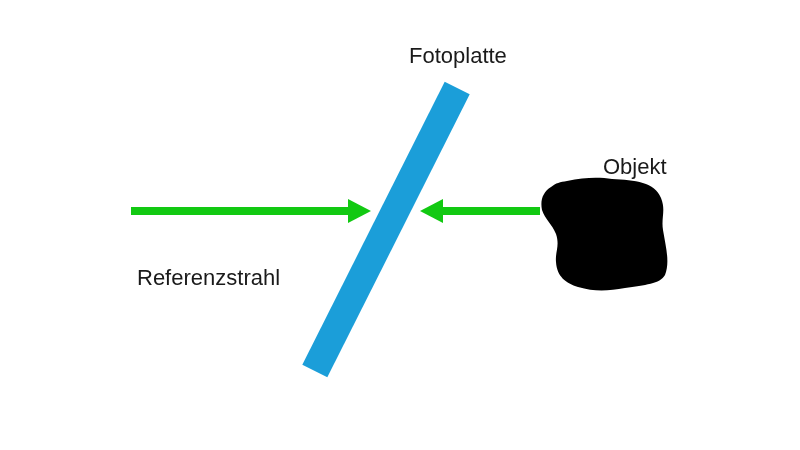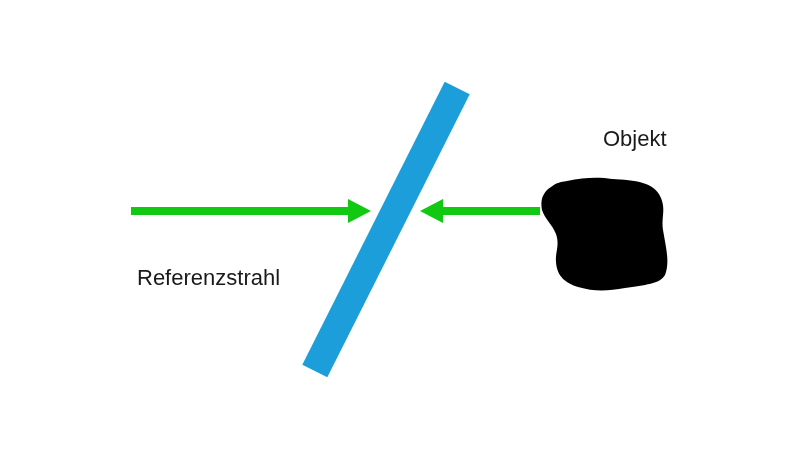--- a/index.html
+++ b/index.html
@@ -22,21 +22,21 @@
   }
   .dlabel {
     position: absolute;
     font-size: 22px;
     line-height: 1;
     color: #1a1a1a;
     white-space: nowrap;
     user-select: none;
   }
   #label-fotoplatte    { left: 409px; top: 45px; }
-  #label-objekt        { left: 603px; top: 128px; }
+  #label-objekt        { left: 603px; top: 156px; }
   #label-referenzstrahl{ left: 137px; top: 267px; }
   #label-objektstrahl  { left: 420px; top: 263px; }
 </style>
 </head>
 <body>
 
 <div id="canvas">
 
   <svg id="diagram-svg" width="800" height="450" viewBox="0 0 800 450">
 
@@ -55,19 +55,20 @@
              C 666 248, 670 262, 665 275
              C 660 284, 645 285, 625 288
              C 608 291, 595 292, 578 287
              C 566 283, 557 277, 556 262
              C 555 252, 560 246, 556 234
              C 552 224, 545 219, 542 210
              C 540 200, 543 192, 551 187
              C 556 183, 560 182, 567 181 Z" fill="#000000"></path>
   </svg>
 
+  <div id="label-fotoplatte" class="dlabel">Fotoplatte</div>
 
   <div id="label-objekt" class="dlabel">Objekt</div>
 
   <div id="label-referenzstrahl" class="dlabel">Referenzstrahl</div>
 
 
 </div>
 
 </body></html>

